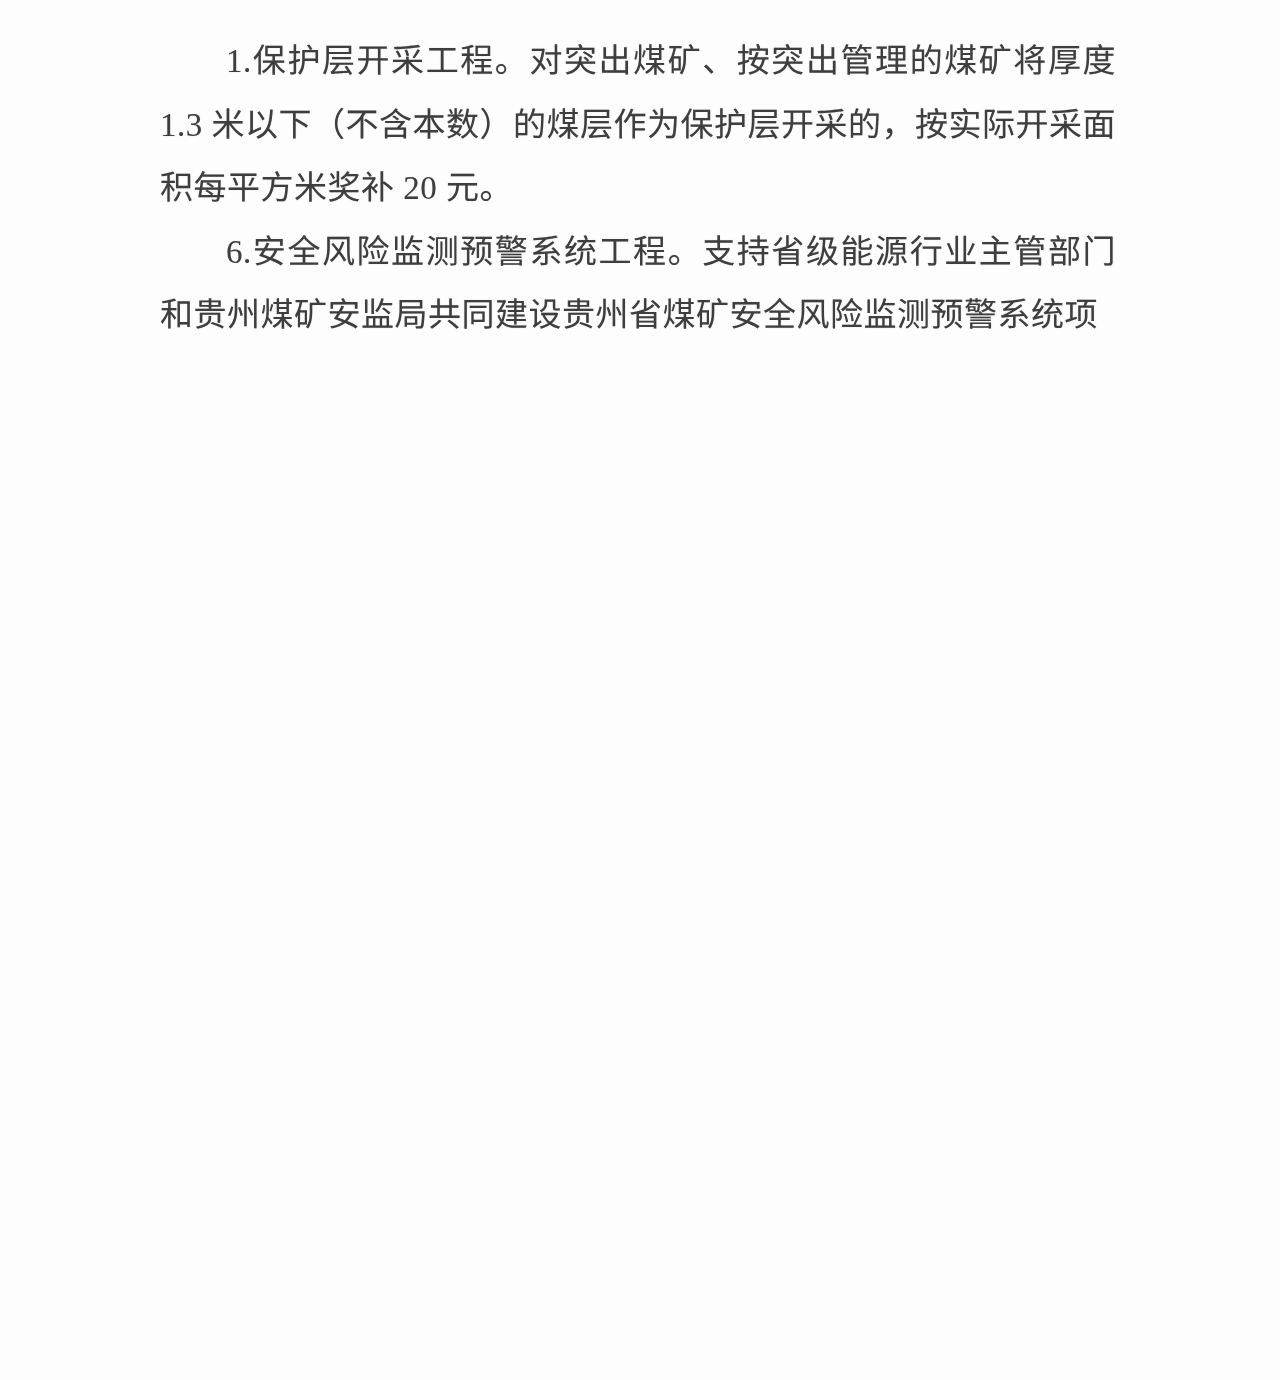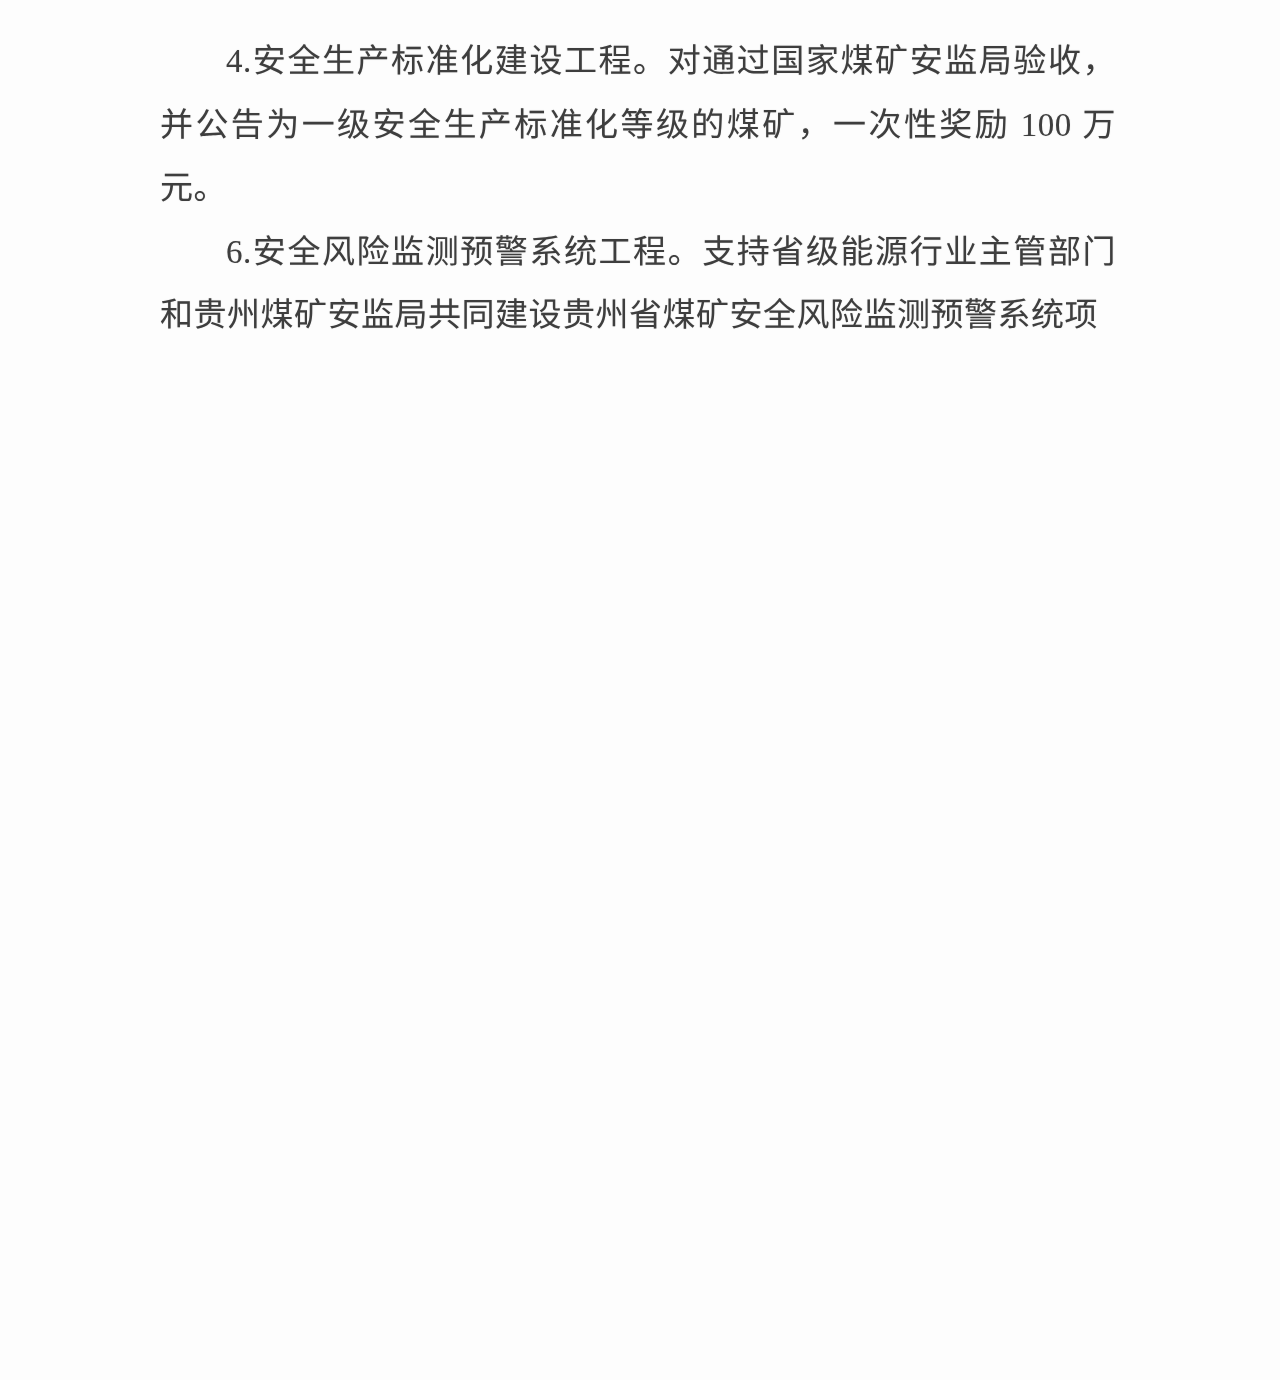--- a/index.html
+++ b/index.html
@@ -33,16 +33,16 @@
   .para {
     margin: 0;
     text-indent: 2em;
   }
 </style>
 </head>
 <body>
 
 <div class="page">
   <div class="content">
-    <p class="para">4.安全生产标准化建设工程。对通过国家煤矿安监局验收，并公告为一级安全生产标准化等级的煤矿，一次性奖励 100 万元。</p>
+    <p class="para">1.保护层开采工程。对突出煤矿、按突出管理的煤矿将厚度 1.3 米以下（不含本数）的煤层作为保护层开采的，按实际开采面积每平方米奖补 20 元。</p>
     <p class="para">6.安全风险监测预警系统工程。支持省级能源行业主管部门和贵州煤矿安监局共同建设贵州省煤矿安全风险监测预警系统项</p>
   </div>
 </div>
 
 </body></html>

